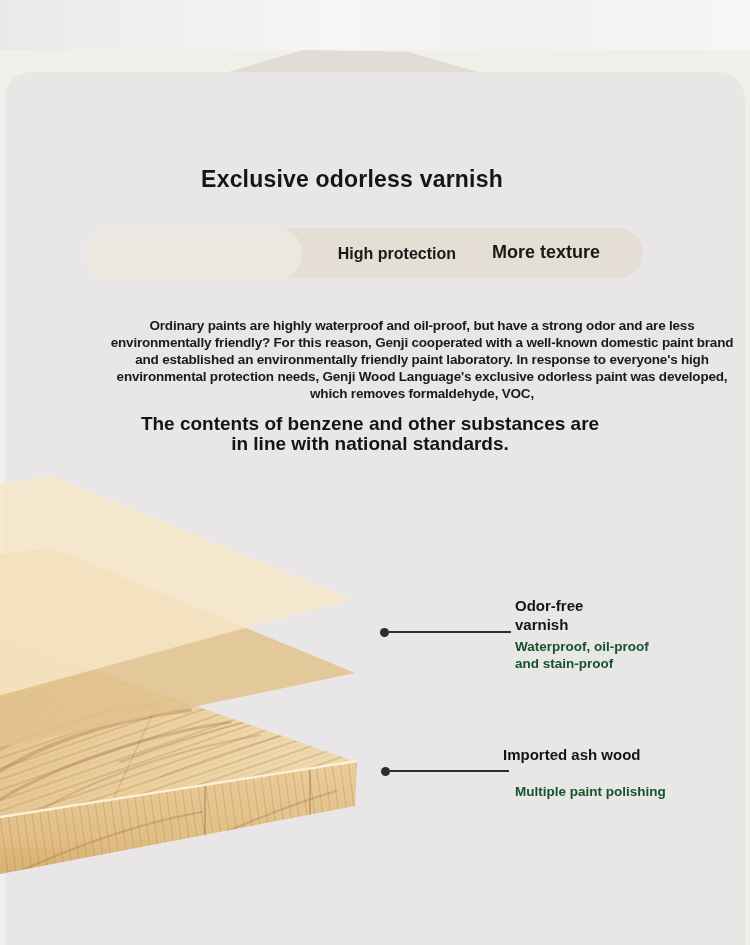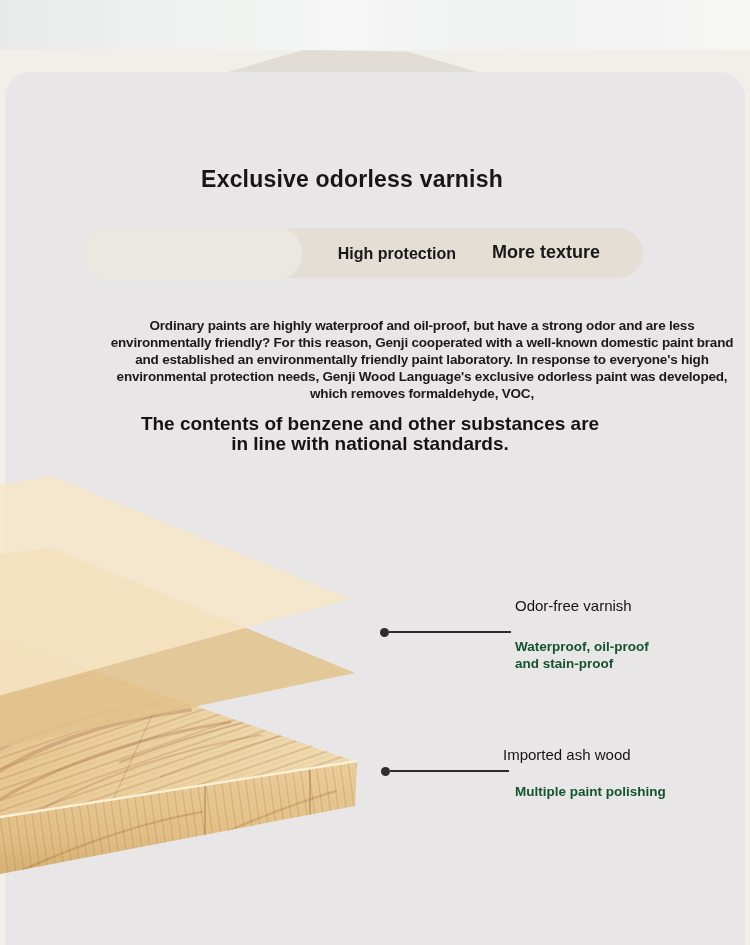--- a/index.html
+++ b/index.html
@@ -31,21 +31,21 @@
   .para { position:absolute; left:61px; top:317px; width:628px; text-align:center;
     font-size:13.5px; font-weight:bold; color:#1a1a1a; line-height:17px; letter-spacing:-0.2px;margin-left:47px; }
 
   .emph { position:absolute; left:130px; top:414px; width:480px; text-align:center;
     font-size:19px; font-weight:bold; color:#141414; line-height:19.5px; }
 
   .illus { position:absolute; left:0; top:460px; width:480px; height:485px; }
 
   .dot { position:absolute; width:9px; height:9px; border-radius:50%; background:#2d2d2d; }
   .cline { position:absolute; height:2px; background:#2d2d2d; }
-  .c-title { position:absolute; font-size:15px; font-weight:normal; color:#141414; line-height:18.5px; }
+  .c-title { position:absolute; font-size:15px; font-weight:bold; color:#141414; line-height:18.5px; }
   .c-sub { position:absolute; font-size:13.5px; font-weight:bold; color:#14532d; line-height:17px; }
 
   .dot-1 { left:380px; top:628px; }
   .cline-1 { left:389px; top:631px; width:122px; }
   .c-title-1 { left:515px; top:597px; width:118px; }
   .c-sub-1 { left:515px; top:638px; width:160px; }
 
   .dot-2 { left:381px; top:767px; }
   .cline-2 { left:390px; top:770px; width:119px; }
   .c-title-2 { left:503px; top:746px; width:220px; }

